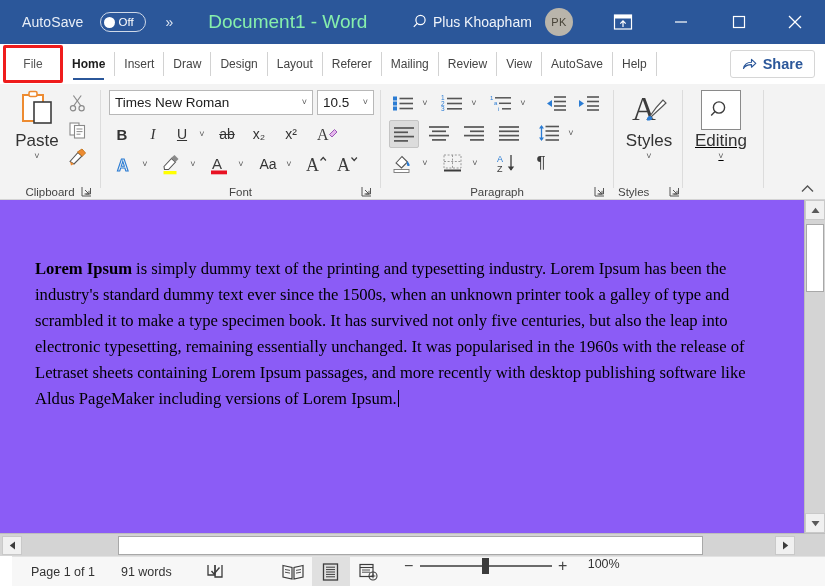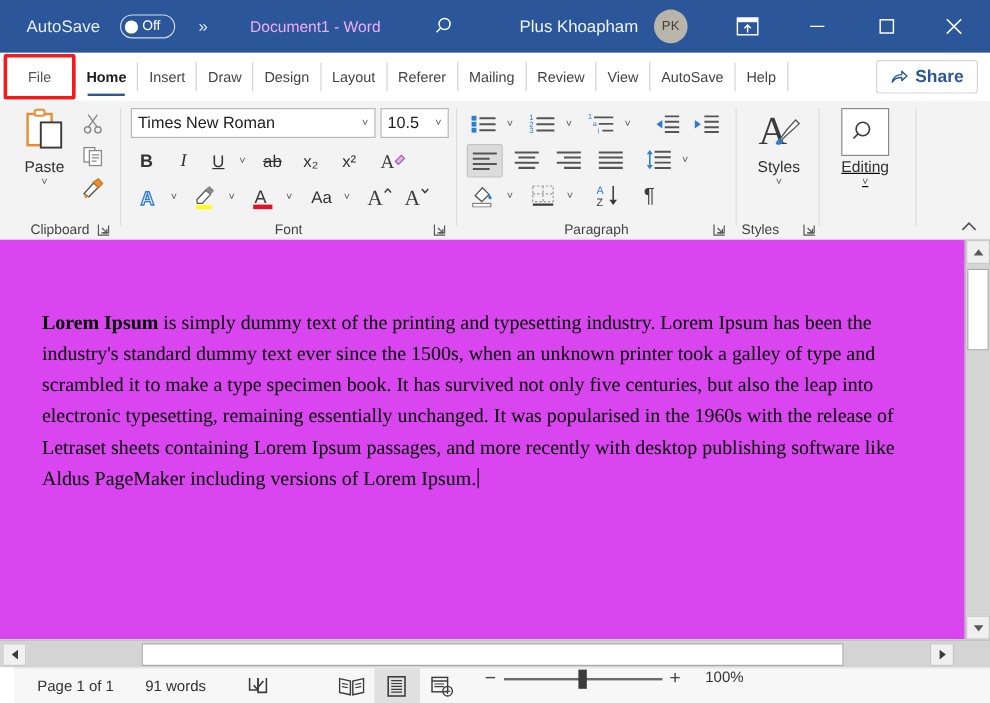--- a/index.html
+++ b/index.html
@@ -19,21 +19,21 @@
   }
   .autosave-wrap { display: flex; align-items: center; margin-left: 22px; gap: 16px; }
   .autosave-label { font-size: 14px; color: #e8eef7; letter-spacing: .1px; }
   .toggle {
     width: 46px; height: 20px; border: 1.5px solid #cfd9e8; border-radius: 10px;
     display: flex; align-items: center; padding: 0 3px; gap: 4px;
   }
   .toggle .knob { width: 11px; height: 11px; border-radius: 50%; background: #ffffff; }
   .toggle .off { font-size: 11.5px; color: #ffffff; }
   .chev-more { margin-left: 20px; font-size: 14px; color: #dfe7f3; letter-spacing: -1px; }
-  .doc-title { margin-left: 36px; font-size: 13px; color: #f0abfc; white-space: nowrap; }
+  .doc-title { margin-left: 36px; font-size: 19px; color: #86efac; white-space: nowrap; }
   .tb-search { margin-left: 40px; width: 30px; display: flex; justify-content: center; }
   .user-name { position: absolute; left: 433px; font-size: 14px; color: #f0f4fa; white-space: nowrap; }
   .avatar {
     position: absolute; left: 545px; width: 28px; height: 28px; border-radius: 50%;
     background: #b9b5ab; color: #474337; font-size: 11px;
     display: flex; align-items: center; justify-content: center; letter-spacing: .3px;
   }
   .ribbon-display { position: absolute; left: 608px; width: 30px; display: flex; justify-content: center; }
   .wbtn { position: absolute; width: 46px; height: 44px; display: flex; align-items: center; justify-content: center; }
   .wbtn.min { left: 658px; }
@@ -79,21 +79,21 @@
     font-size: 11.5px; color: #444; white-space: nowrap;
   }
   .group-sep { position: absolute; top: 6px; width: 1px; height: 98px; background: #dcdcdc; }
   .dlg-launch { position: absolute; bottom: 3px; font-size: 10px; color: #666; }
 
   
   .paste-btn {
     position: absolute; left: 10px; top: 6px; width: 54px; height: 86px;
     display: flex; flex-direction: column; align-items: center; gap: 1px;
   }
-  .paste-label { font-size: 13px; color: #333; }
+  .paste-label { font-size: 17px; color: #333; }
   .mini-btn { position: absolute; width: 26px; height: 26px; display: flex; align-items: center; justify-content: center; }
 
   
   .font-name {
     position: absolute; left: 8px; top: 6px; width: 204px; height: 25px;
     border: 1px solid #b8b8b8; background: #fff; display: flex; align-items: center;
     padding: 0 5px; font-size: 13.5px; color: #202020;
   }
   .font-name .fname { flex: 1; overflow: hidden; white-space: nowrap; }
   .font-size {
@@ -110,21 +110,21 @@
 
   .chev { font-size: 9px; color: #555; line-height: 1; }
 
   
   .docarea {
     position: absolute; left: 0; top: 200px; width: 825px; height: 333px;
     background: #ffffff; overflow: hidden;
   }
   .page {
     position: absolute; left: 0; top: 0; width: 804px; height: 333px;
-    background: #d946ef;
+    background: #8b5cf6;
   }
   .para {
     position: absolute; left: 35px; top: 56px; width: 752px;
     font-family: "Liberation Serif", serif; font-size: 16.6px; line-height: 26px;
     color: #000000; text-align: left;
   }
   .para b { font-weight: bold; }
   .caret {
     display: inline-block; width: 1px; height: 17px; background: #000;
     vertical-align: -3px; margin-left: 1px;

